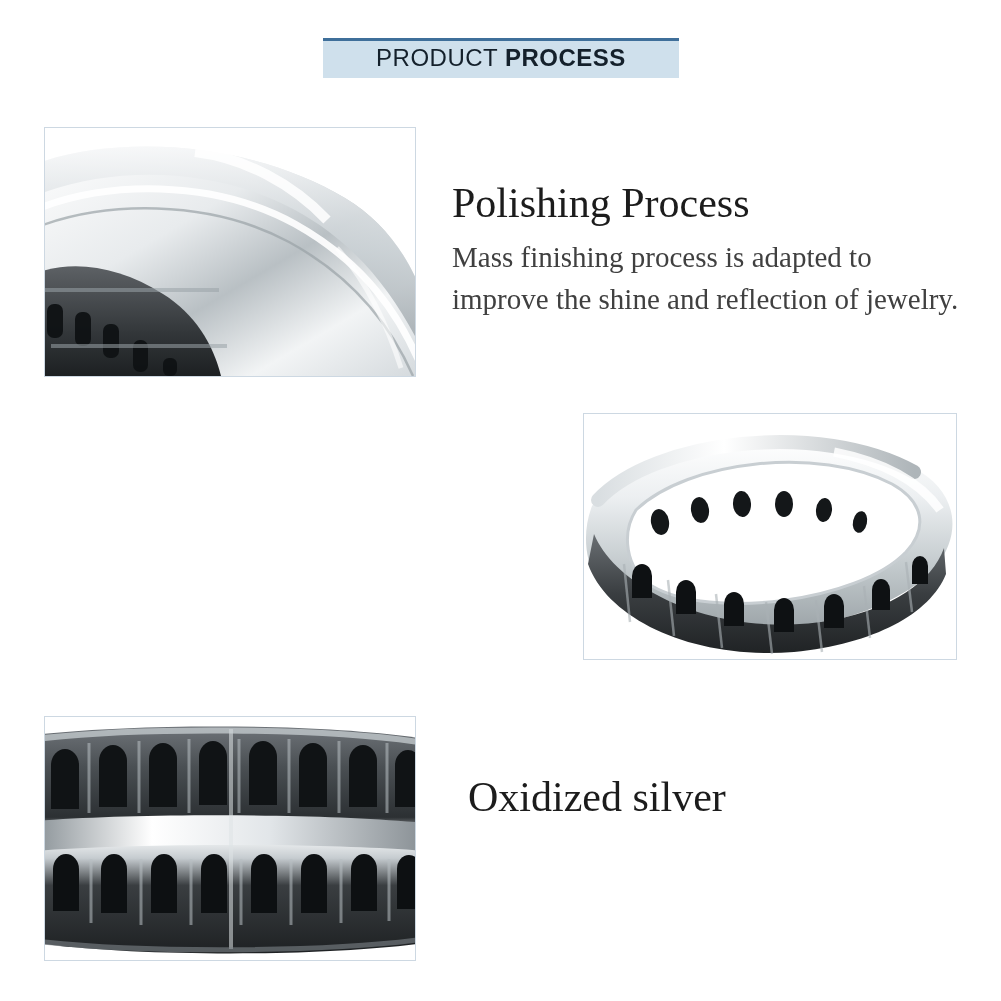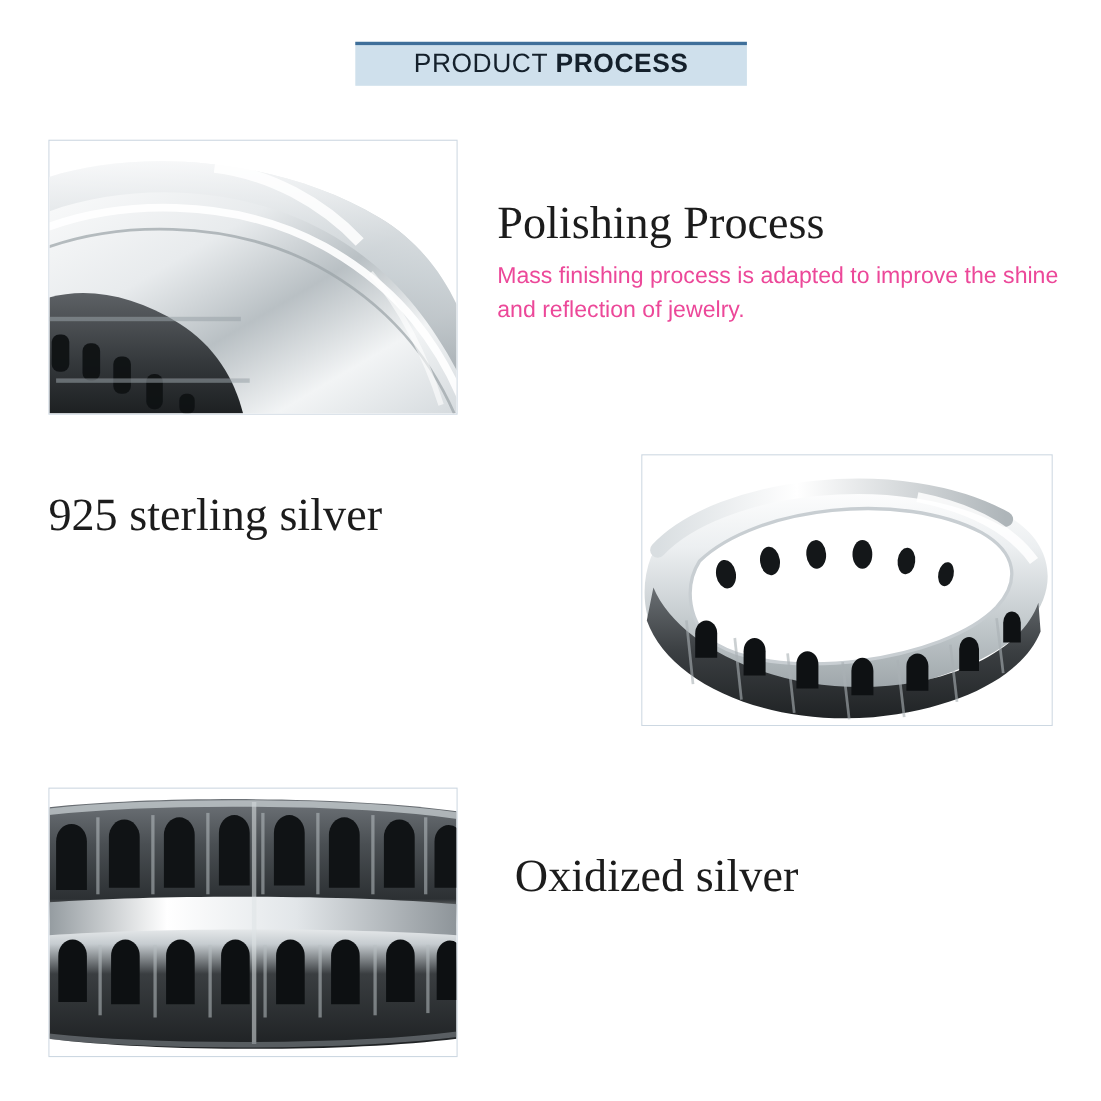--- a/index.html
+++ b/index.html
@@ -68,24 +68,24 @@
   .block h2 {
     margin: 0 0 10px 0;
     font-family: "Liberation Serif", serif;
     font-weight: normal;
     font-size: 42px;
     line-height: 1.1;
     color: #1c1c1c;
   }
   .block p {
     margin: 0;
-    font-family: Liberation Sans, sans-serif;
-    font-size: 21px;
+    font-family: Liberation Serif, serif;
+    font-size: 29px;
     line-height: 1.45;
-    color: #ec4899;
+    color: #404040;
   }
 
   
   #photo-polishing { left: 44px;  top: 127px; width: 370px; height: 248px; }
   #photo-sterling  { left: 583px; top: 413px; width: 372px; height: 245px; }
   #photo-oxidized  { left: 44px;  top: 716px; width: 370px; height: 243px; }
 
   #text-polishing { left: 452px; top: 180px; width: 520px; }
   #text-sterling  { left: 44px;  top: 446px; width: 470px; }
   #text-oxidized  { left: 468px; top: 774px; width: 500px; }
@@ -144,21 +144,20 @@
     <path d="M292,120 C320,152 342,196 356,240" fill="none" stroke="#ffffff" stroke-width="5" opacity="0.6"></path>
   </svg>
 </div>
 
 <div class="block" id="text-polishing">
   <h2>Polishing Process</h2>
   <p>Mass finishing process is adapted to improve the shine and reflection of jewelry.</p>
 </div>
 
 <div class="block" id="text-sterling">
-  <h2>925 sterling silver</h2>
 </div>
 
 <div class="photo" id="photo-sterling">
   <svg class="ring-canvas" viewBox="0 0 372 245" preserveAspectRatio="xMidYMid slice">
     <defs>
       <linearGradient id="g2" x1="0" y1="0" x2="0" y2="1">
         <stop offset="0%" stop-color="#ffffff"></stop>
         <stop offset="30%" stop-color="#eceff1"></stop>
         <stop offset="65%" stop-color="#c3cacd"></stop>
         <stop offset="100%" stop-color="#9aa2a6"></stop>

